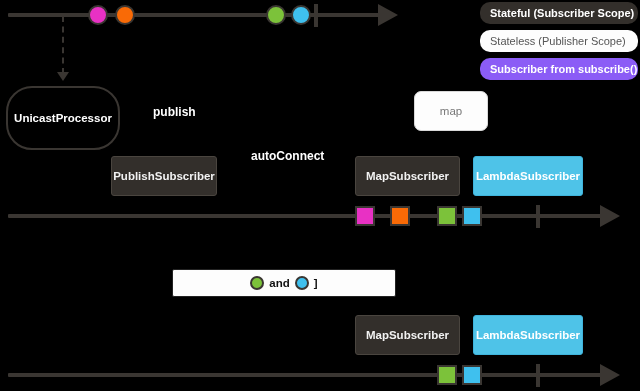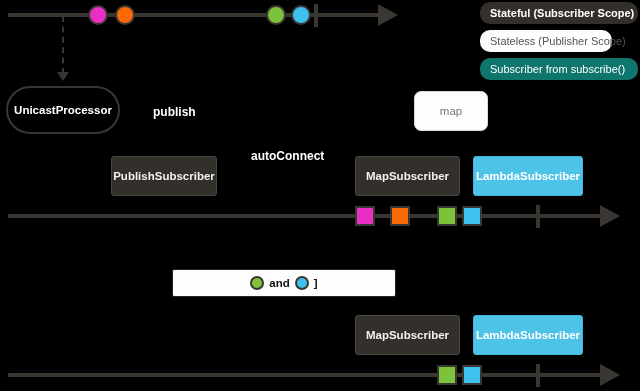--- a/index.html
+++ b/index.html
@@ -39,21 +39,21 @@
 
   .op-label{position:absolute;color:#fff;font-size:12px;font-weight:bold;
             white-space:nowrap;}
 
   
   .legend-item{position:absolute;box-sizing:border-box;height:22px;
                display:flex;align-items:center;padding-left:10px;
                font-size:11px;border-radius:10px;white-space:nowrap;}
   .lg-stateful{background:#332f2b;color:#ffffff;font-weight:bold;}
   .lg-stateless{background:#fdfdfd;color:#555;}
-  .lg-sub{background:#0f766e;color:#ffffff;font-weight:normal;}
+  .lg-sub{background:#8b5cf6;color:#ffffff;font-weight:bold;}
 
   
   .dashed-v{position:absolute;border-left:2px dashed #3a3632;}
   .dash-head{position:absolute;width:0;height:0;
              border-left:6px solid transparent;border-right:6px solid transparent;
              border-top:9px solid #3a3632;}
 
   .note-dot{width:14px;height:14px;border-radius:50%;
             border:2px solid #3a3632;box-sizing:border-box;display:inline-block;}
 </style>
@@ -65,21 +65,21 @@
 <div class="tl-arrow" style="left:378px;top:4px;"></div>
 
 <div class="marble-c" style="left:88px;top:5px;background:#e831c4;"></div>
 <div class="marble-c" style="left:115px;top:5px;background:#f96a06;"></div>
 <div class="marble-c" style="left:266px;top:5px;background:#7cc23a;"></div>
 <div class="marble-c" style="left:291px;top:5px;background:#3fc0ee;"></div>
 
 <div class="dashed-v" style="left:62px;top:16px;height:58px;"></div>
 <div class="dash-head" style="left:57px;top:72px;"></div>
 
-<div class="processor" style="left:6px;top:86px;width:114px;height:48px;">UnicastProcessor</div>
+<div class="processor" style="left:6px;top:86px;width:114px;height:64px;">UnicastProcessor</div>
 
 <div class="op-label" style="left:153px;top:105px;">publish</div>
 <div class="op-label" style="left:251px;top:105px;margin-top:44px;">autoConnect</div>
 
 <div class="box box-white" style="left:370px;top:91px;width:74px;height:40px;">map</div>
 
 <div class="box box-dark" style="left:111px;top:156px;width:106px;height:40px;">PublishSubscriber</div>
 <div class="box box-dark" style="left:355px;top:156px;width:105px;height:40px;">MapSubscriber</div>
 <div class="box box-cyan" style="left:473px;top:156px;width:110px;height:40px;">LambdaSubscriber</div>
 
@@ -103,14 +103,14 @@
 <div class="box box-cyan" style="left:473px;top:315px;width:110px;height:40px;">LambdaSubscriber</div>
 
 <div class="tl-line" style="left:8px;top:373px;width:596px;"></div>
 <div class="tl-term" style="left:536px;top:364px;height:23px;"></div>
 <div class="tl-arrow" style="left:600px;top:364px;"></div>
 
 <div class="marble-s" style="left:437px;top:365px;background:#7cc23a;"></div>
 <div class="marble-s" style="left:462px;top:365px;background:#3fc0ee;"></div>
 
 <div class="legend-item lg-stateful" style="left:480px;top:2px;width:158px;">Stateful (Subscriber Scope)</div>
-<div class="legend-item lg-stateless" style="left:480px;top:30px;width:132px;">Stateless (Publisher Scope)</div>
+<div class="legend-item lg-stateless" style="left:480px;top:30px;width:158px;">Stateless (Publisher Scope)</div>
 <div class="legend-item lg-sub" style="left:480px;top:58px;width:158px;">Subscriber from subscribe()</div>
 
 </body></html>

